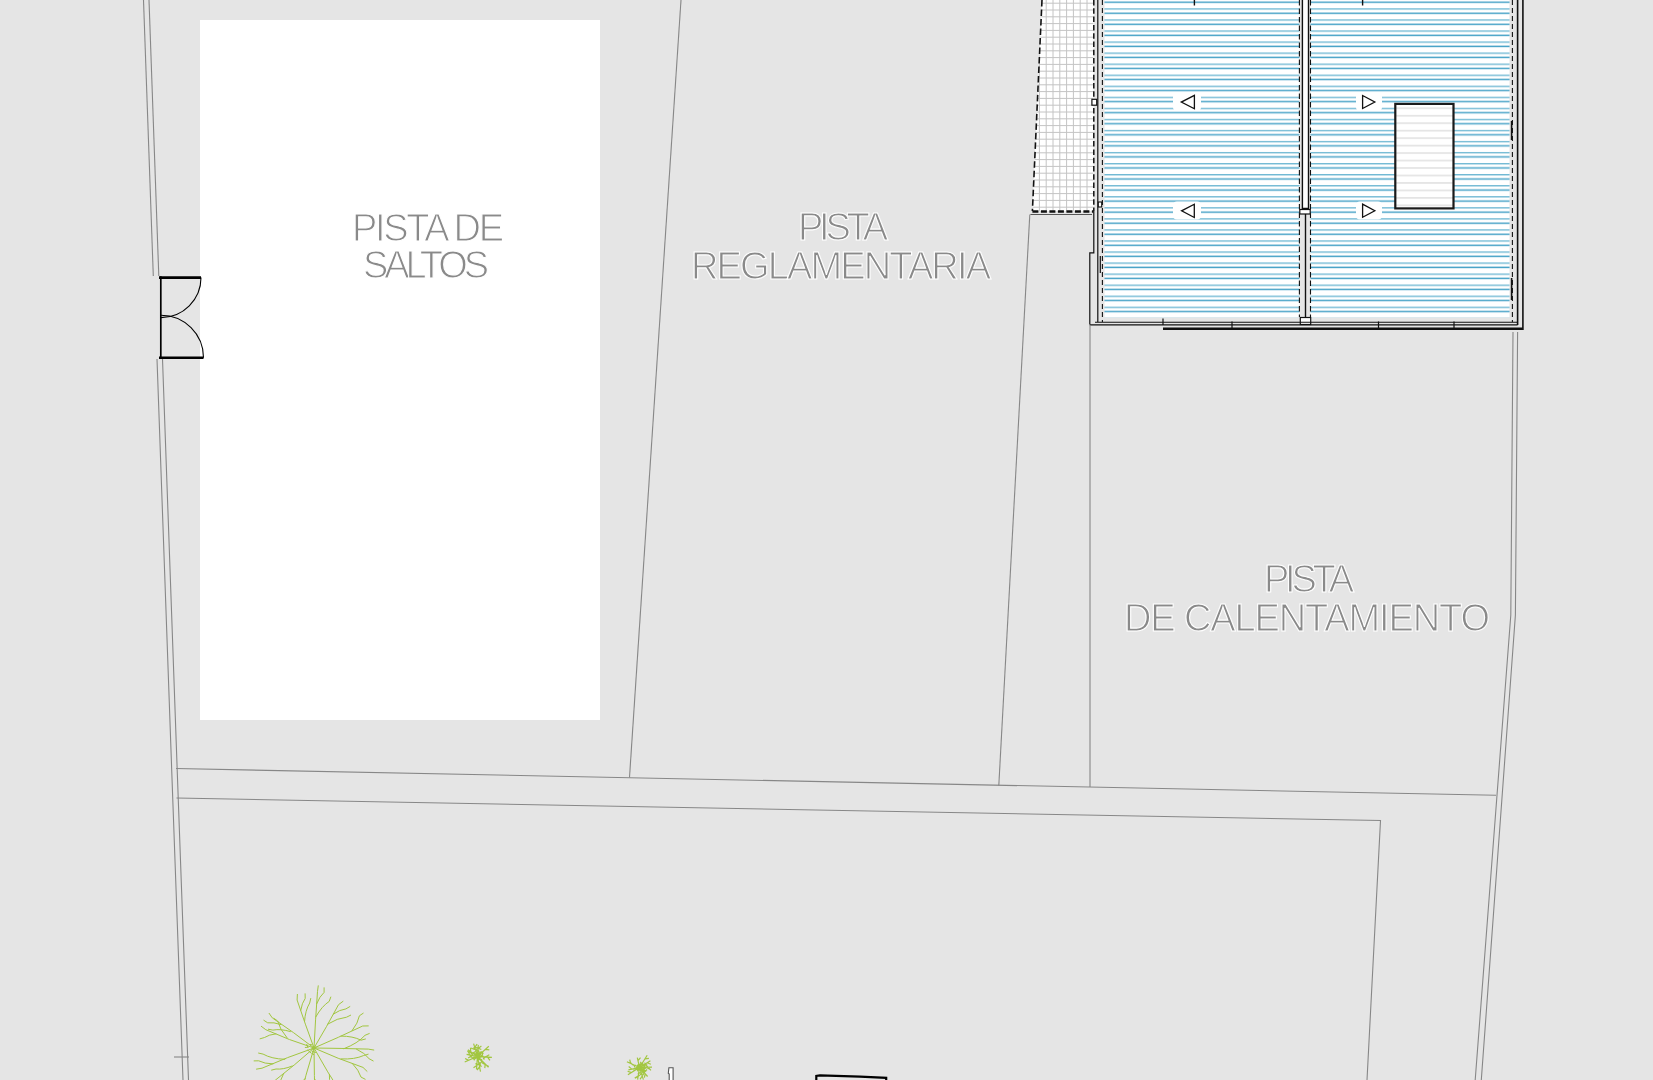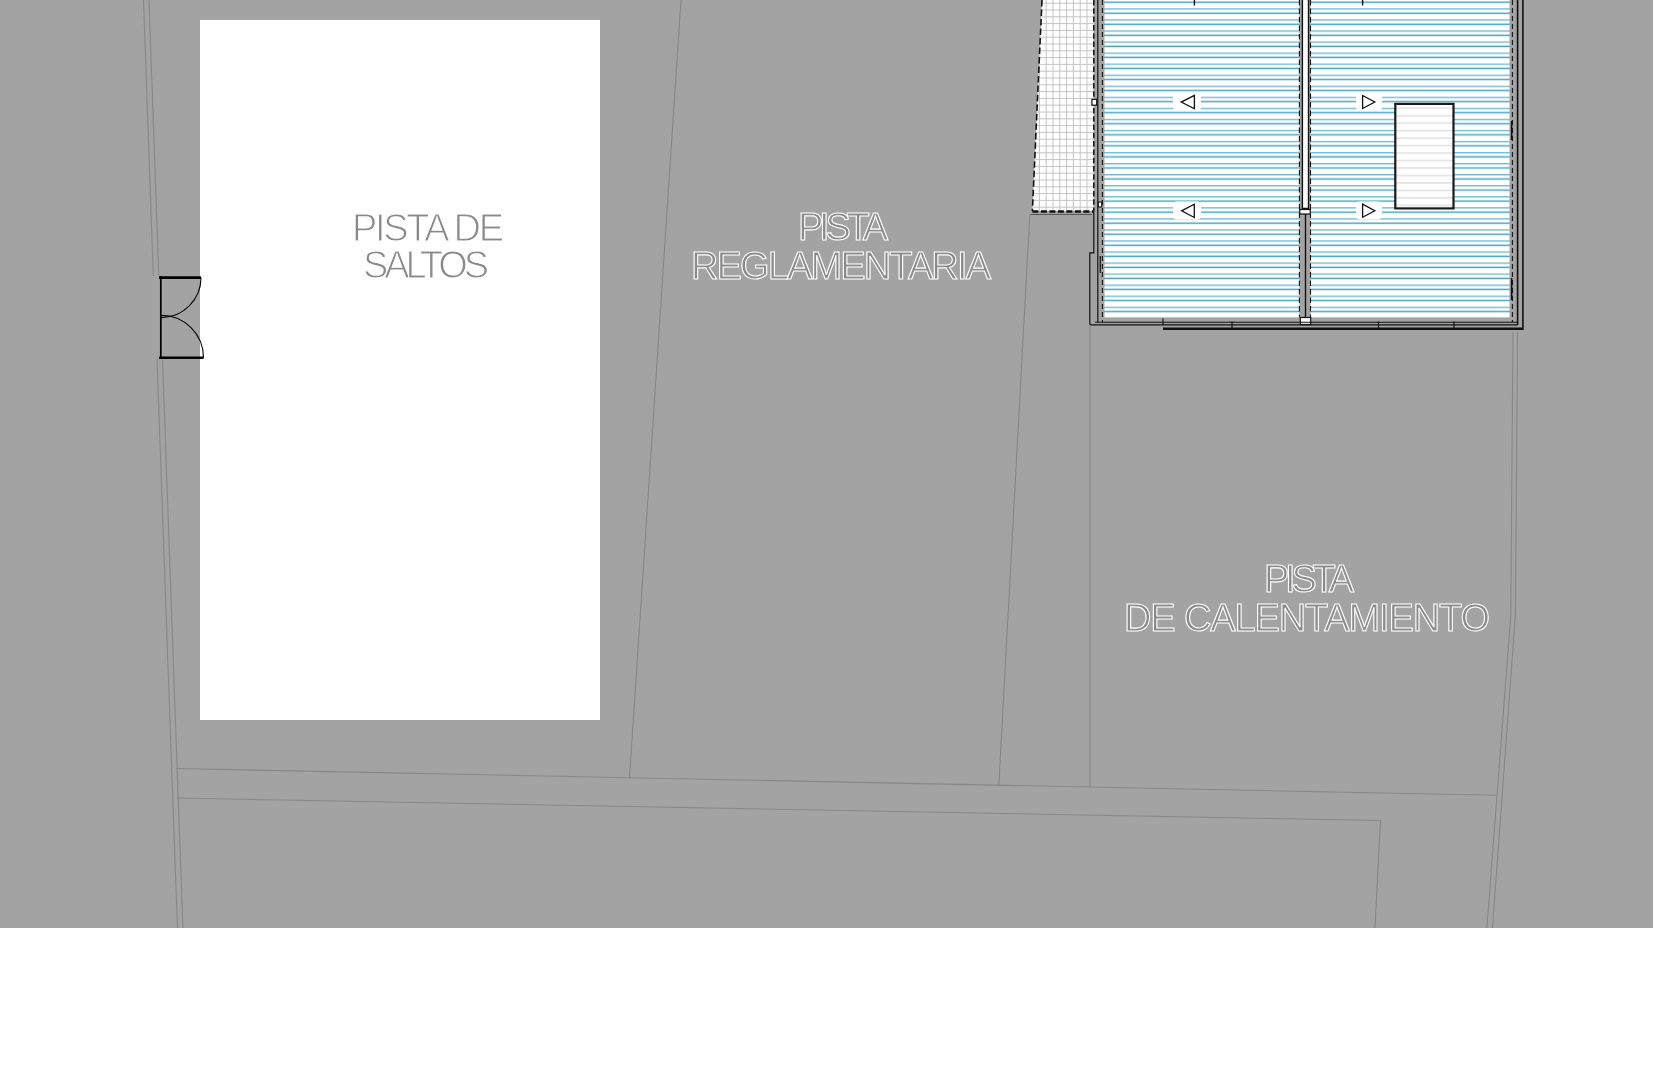--- a/index.html
+++ b/index.html
@@ -1,16 +1,16 @@
 <!DOCTYPE html>
 <html><head>
 <meta charset="utf-8">
 <style>
   html,body{margin:0;padding:0;background:#ffffff;}
-  #plan{position:relative;width:1653px;height:928px;background:#a3a3a3;overflow:hidden;
+  #plan{position:relative;width:1653px;height:1080px;background:#e5e5e5;overflow:hidden;
         font-family:"Liberation Sans", sans-serif;text-decoration:underline;}
   svg text{font-family:"Liberation Sans", sans-serif;fill:#8a8a8a;}
 </style>
 </head>
 <body>
 
 <div id="plan">
 <svg width="1653" height="1080" viewBox="0 0 1653 1080">
 <defs>
   <pattern id="grid" width="6.8" height="6.8" patternUnits="userSpaceOnUse">

